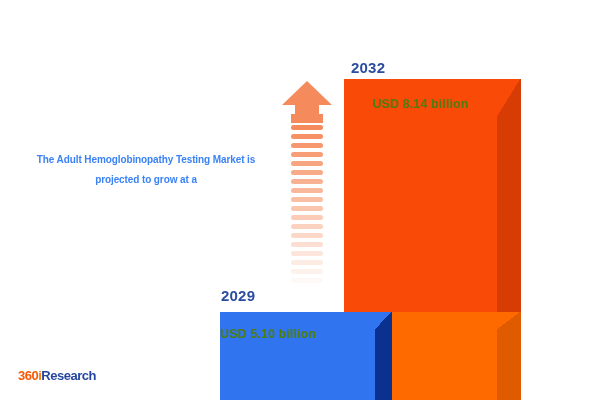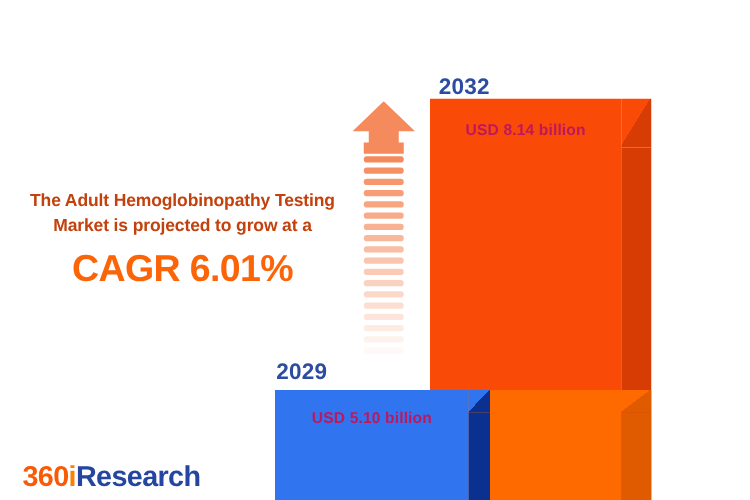--- a/index.html
+++ b/index.html
@@ -31,21 +31,21 @@
     font-size: 19.5px;
     font-weight: bold;
     color: #2546A0;
     letter-spacing: -0.2px;
     white-space: nowrap;
   }
 
   
   .year-label {
     position: absolute;
-    font-size: 18px;
+    font-size: 15px;
     font-weight: bold;
     color: #2B4CA0;
     letter-spacing: 0.2px;
   }
   #year-2032-label { left: 351px; top: 59px; }
   #year-2024-label { left: 221px; top: 287px; }
 
   
   .bar3d {
     position: absolute;
@@ -140,35 +140,35 @@
     width: 17px;
     height: 18px;
     background: linear-gradient(to bottom right, #3075EF 0 48%, #0B3190 48% 100%);
   }
 
   
   .bar-value {
     position: absolute;
     font-size: 12.5px;
     font-weight: bold;
-    color: #be185d;
+    color: #4d7c0f;
     letter-spacing: 0.1px;
     white-space: nowrap;
   }
   #value-2032 {
     left: 344px;
     top: 97px;
     width: 153px;
     text-align: center;
   }
   #value-2024 {
     left: 220px;
     top: 327px;
     width: 155px;
-    text-align: center;
+    text-align: left;
   }
 
   
   #growth-arrow {
     position: absolute;
     left: 282px;
     top: 81px;
     width: 50px;
     height: 212px;
   }
@@ -203,41 +203,41 @@
 
   
   #pitch-block {
     position: absolute;
     left: 20px;
     top: 150px;
     width: 252px;
     text-align: center;
   }
   #pitch-text {
-    font-size: 14px;
-    font-weight: bold;
-    color: #c2410c;
+    font-size: 10px;
+    font-weight: bold;
+    color: #3b82f6;
     line-height: 20px;
     letter-spacing: -0.1px;
   }
   #cagr-value {
     margin-top: 9px;
     font-size: 30px;
     font-weight: bold;
     color: #FC6408;
     letter-spacing: -0.5px;
     white-space: nowrap;
   }
 
   
   #brand-logo {
     position: absolute;
     left: 18px;
     top: 368px;
-    font-size: 23px;
+    font-size: 13px;
     font-weight: bold;
     letter-spacing: -0.5px;
     white-space: nowrap;
   }
   .logo-num { color: #F95A05; }
   .logo-i { color: #FB8105; }
   .logo-word { color: #2546A0; }
 </style>
 </head>
 <body>
@@ -290,18 +290,17 @@
   </div>
 
   <div class="year-label" id="year-2032-label">2032</div>
   <div class="year-label" id="year-2024-label">2029</div>
 
   <div class="bar-value" id="value-2032">USD 8.14 billion</div>
   <div class="bar-value" id="value-2024">USD 5.10 billion</div>
 
   <div id="pitch-block">
     <div id="pitch-text">The Adult Hemoglobinopathy Testing Market is projected to grow at a</div>
-    <div id="cagr-value">CAGR 6.01%</div>
   </div>
 
   <div id="brand-logo"><span class="logo-num">360</span><span class="logo-i">i</span><span class="logo-word">Research</span></div>
 
 </div>
 
 </body></html>

